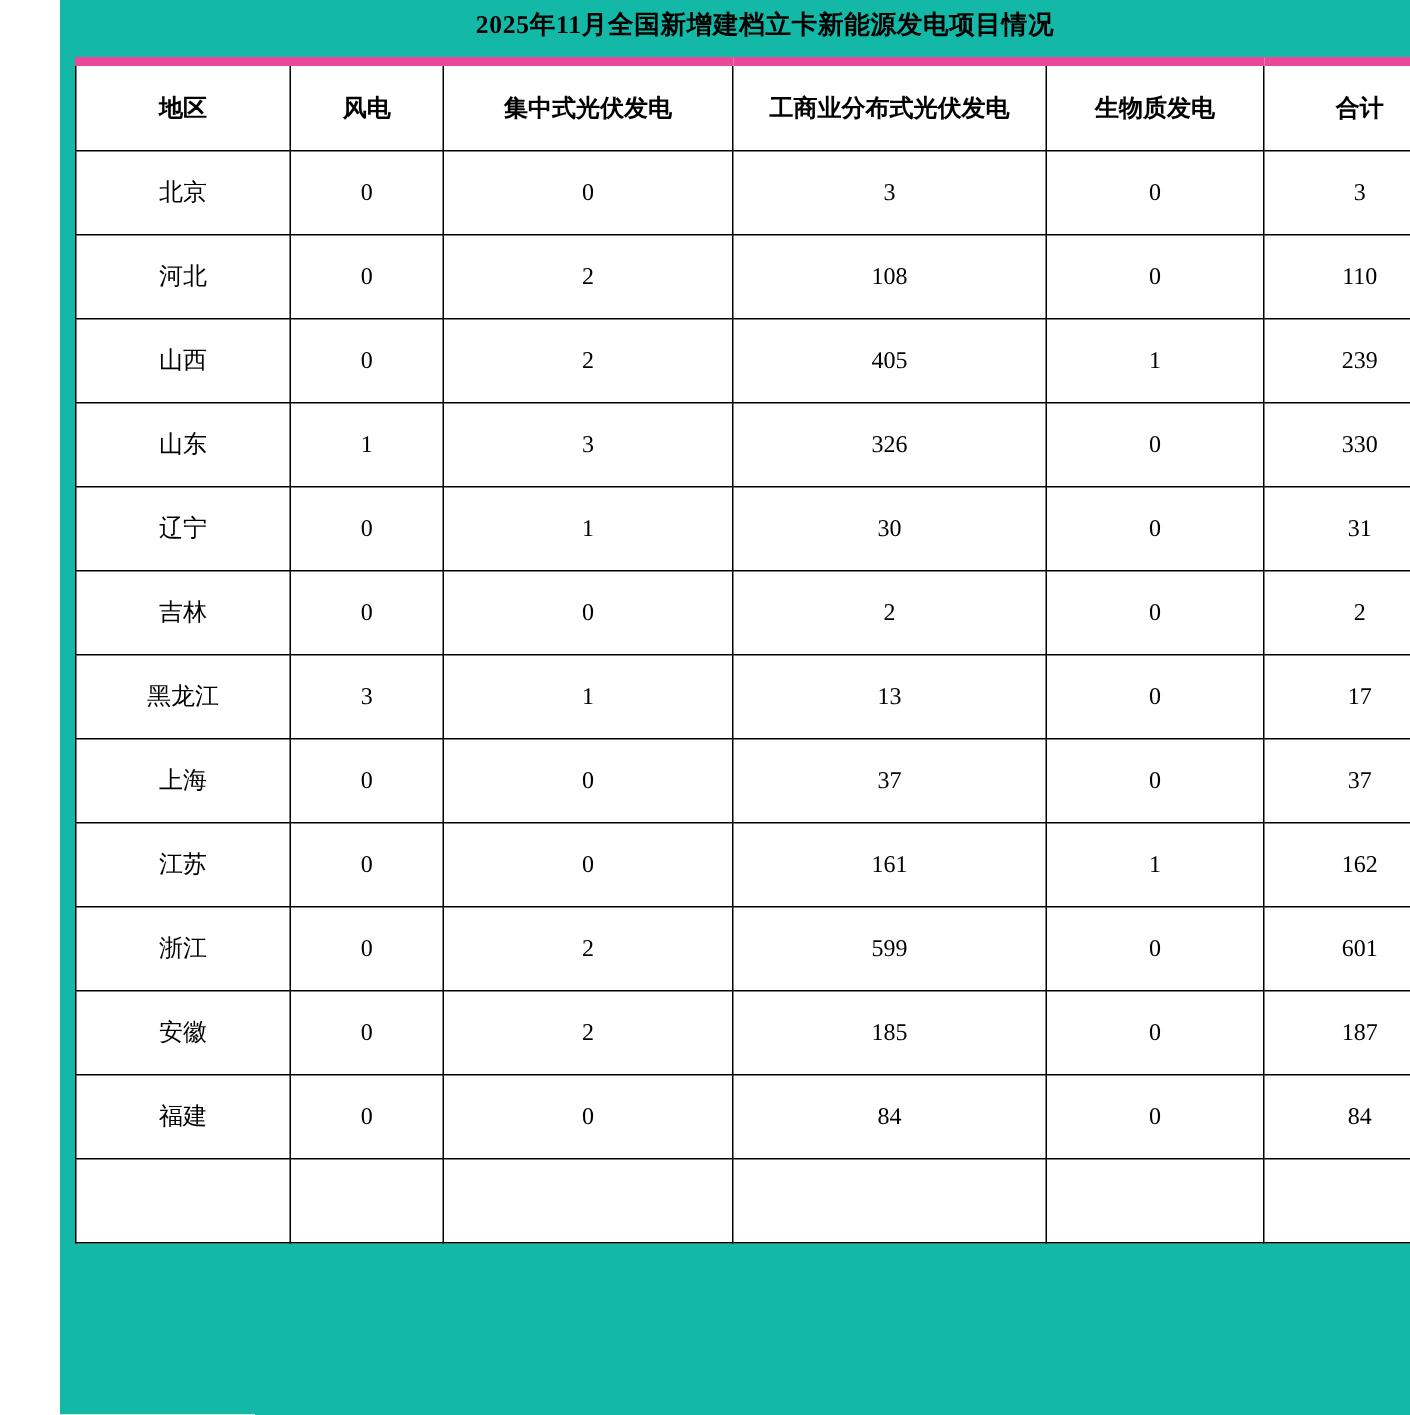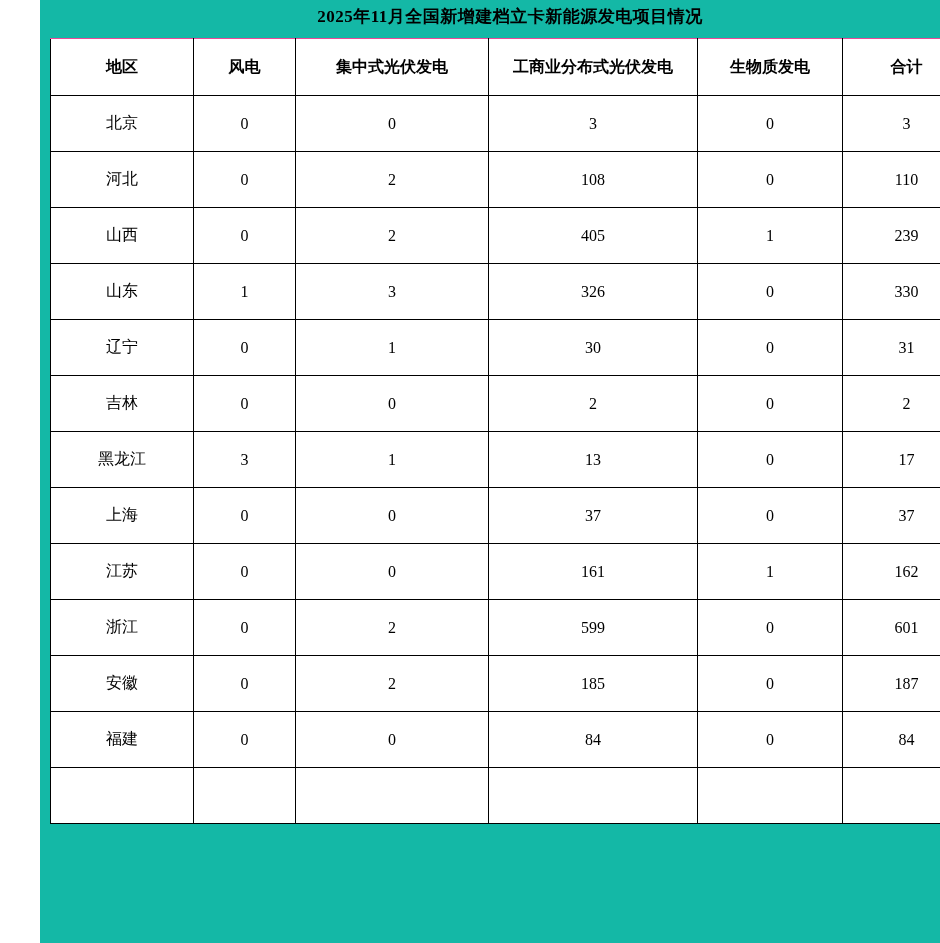--- a/index.html
+++ b/index.html
@@ -37,21 +37,21 @@
     text-align: center;
     vertical-align: middle;
     padding: 0;
     font-size: 16px;
     overflow: hidden;
     white-space: nowrap;
   }
   table.report thead th {
     height: 56px;
     font-weight: bold;
-    border-top: 1px solid #ec4899;
+    border-top: 6px solid #ec4899;
   }
   table.report tbody td {
     height: 55px;
   }
   tr.total-row td {
     font-weight: bold;
   }
   tr.data-row td {
     font-weight: normal;
   }

